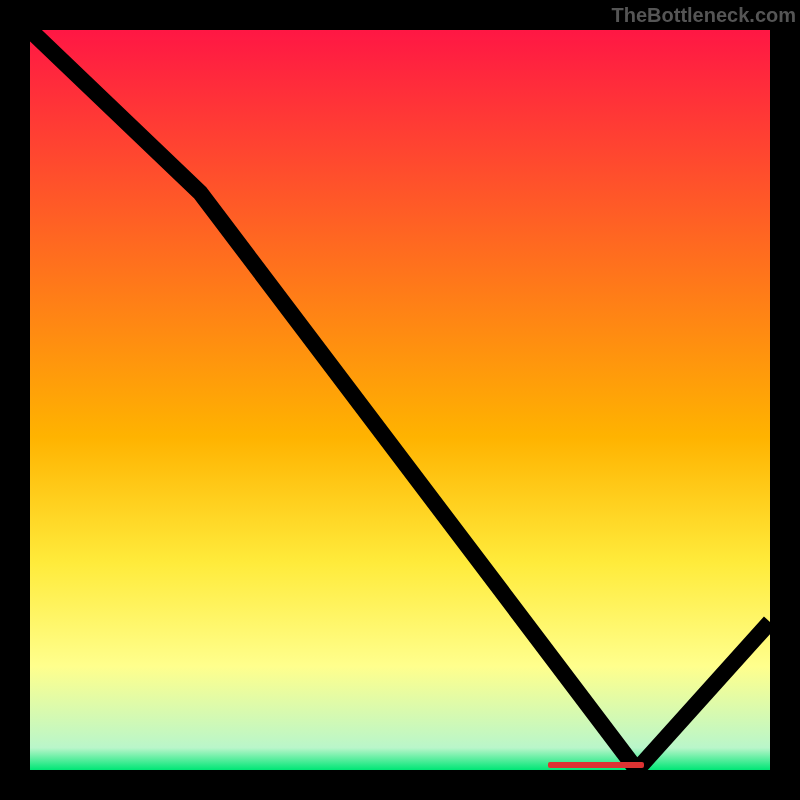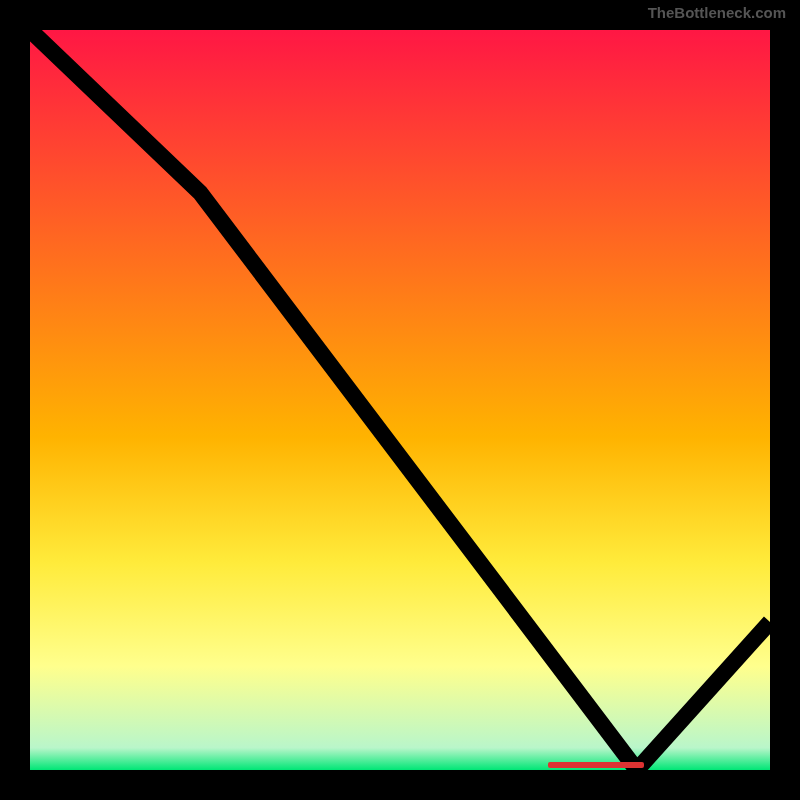--- a/index.html
+++ b/index.html
@@ -7,23 +7,23 @@
     padding: 0;
     background: #000;
     width: 800px;
     height: 800px;
     position: relative;
     font-family: Arial, sans-serif;
   }
   .watermark {
     position: absolute;
     top: 4px;
-    right: 14px;
+    right: 4px;
     color: #555;
-    font-size: 15px;
+    font-size: 20px;
     font-weight: bold;
     z-index: 10;
   }
   .plot-area {
     position: absolute;
     left: 30px;
     top: 30px;
     width: 740px;
     height: 740px;
   }

